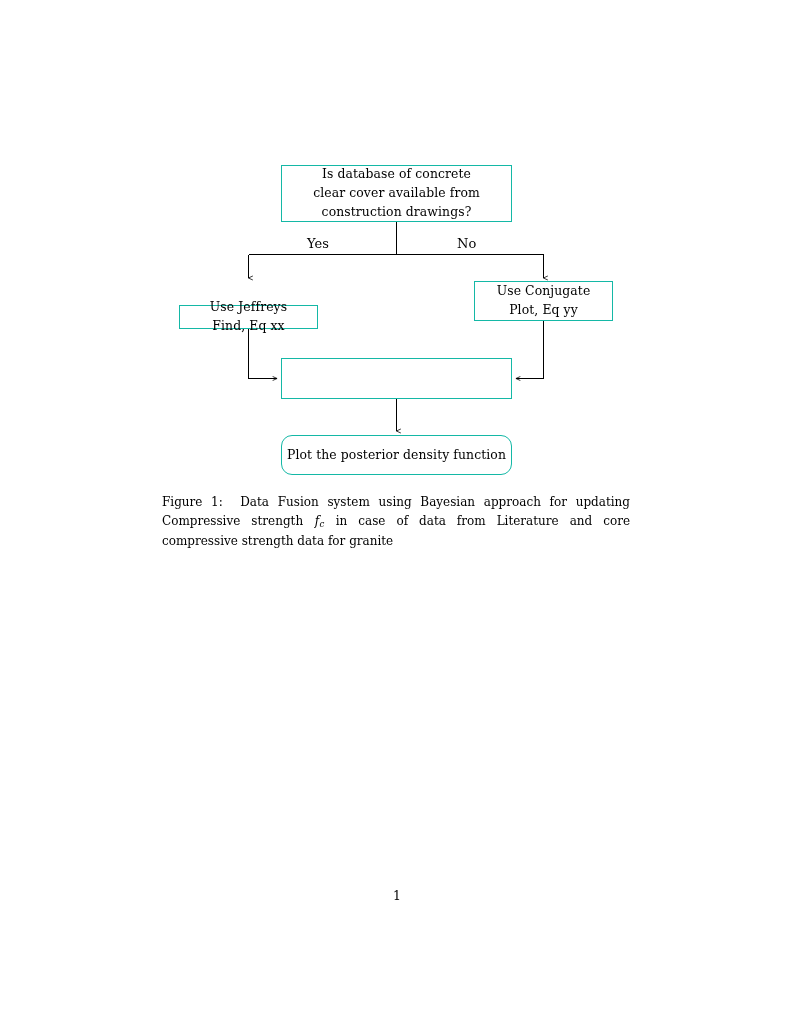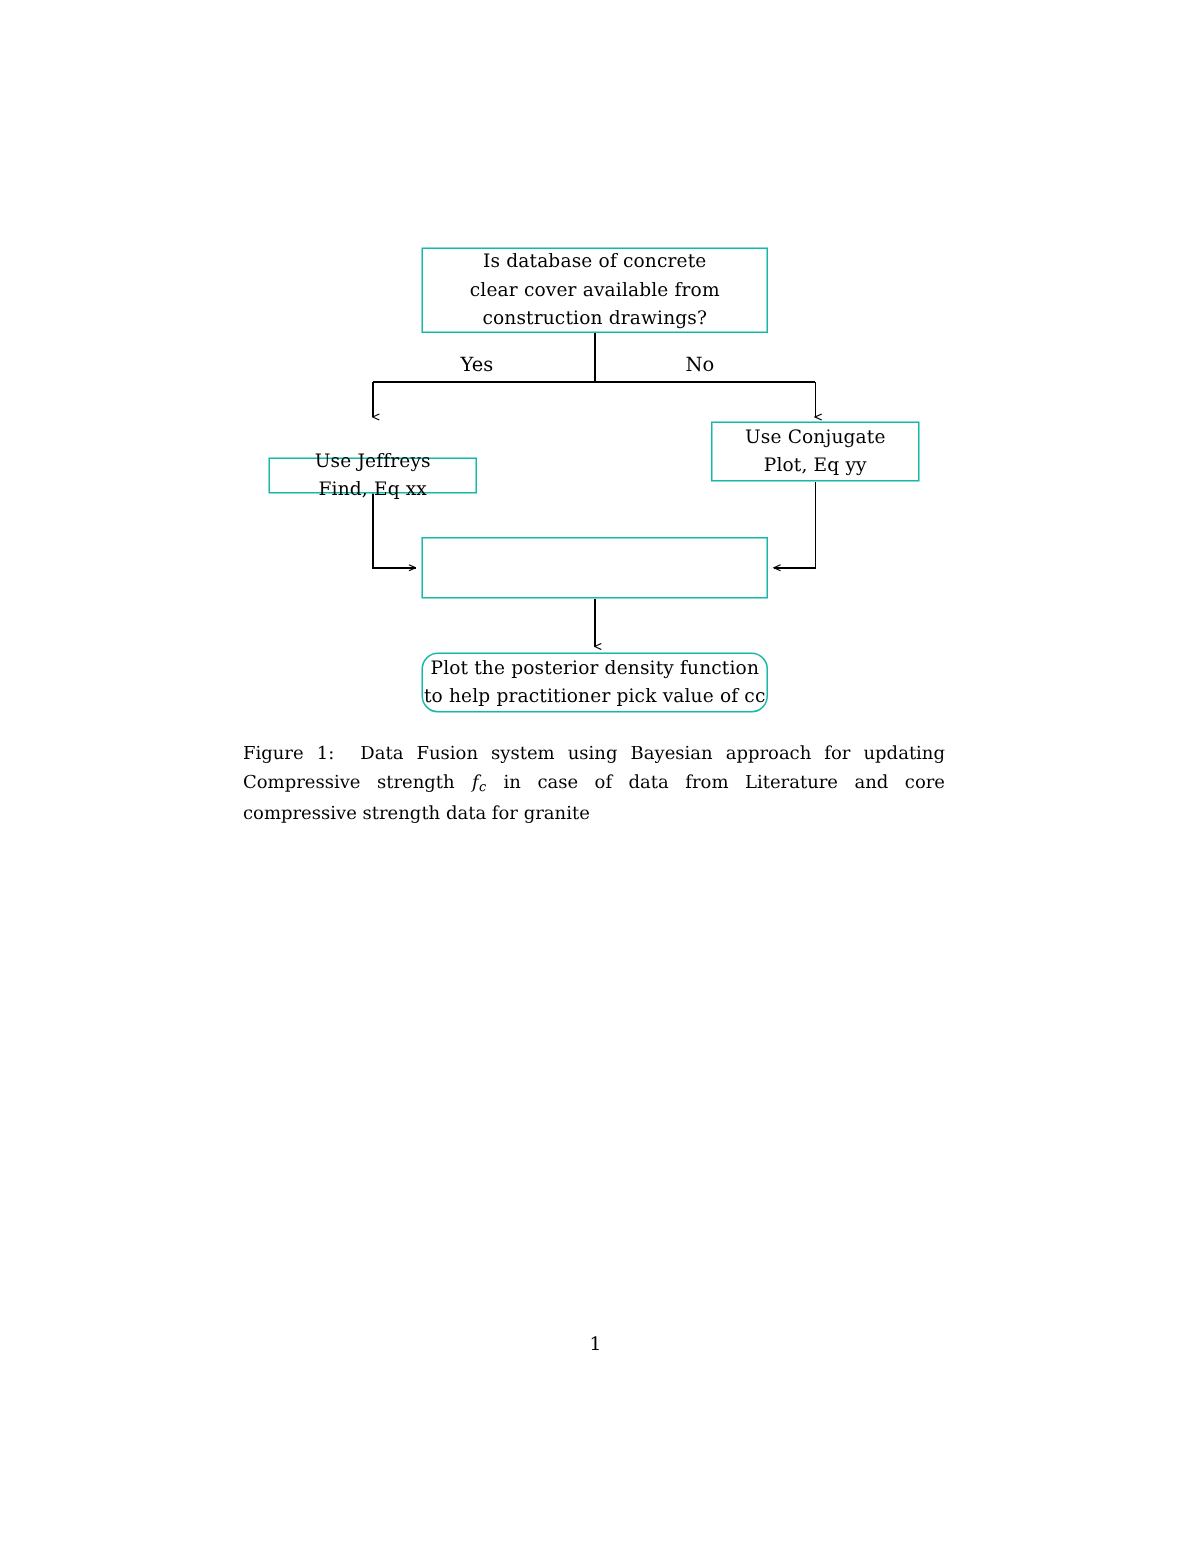--- a/index.html
+++ b/index.html
@@ -167,21 +167,20 @@
     <div class="node" id="node-conjugate">
       <span class="line">Use Conjugate</span>
       <span class="line">Plot, Eq yy</span>
     </div>
 
     <div class="node" id="node-posterior">
     </div>
 
     <div class="node" id="node-plot">
       <span class="line">Plot the posterior density function</span>
-      <span class="line">to help practitioner pick value of cc</span>
     </div>
 
   </div>
 
   <div id="caption"><span>Figure 1:</span>&nbsp;&nbsp;<span>Data Fusion system using Bayesian approach for updating Compressive strength</span>
     <span class="mathvar"><span>f</span><sub>c</sub></span>
     <span>in case of data from Literature and core compressive strength data for granite</span></div>
 
   <div id="page-number">1</div>
 

